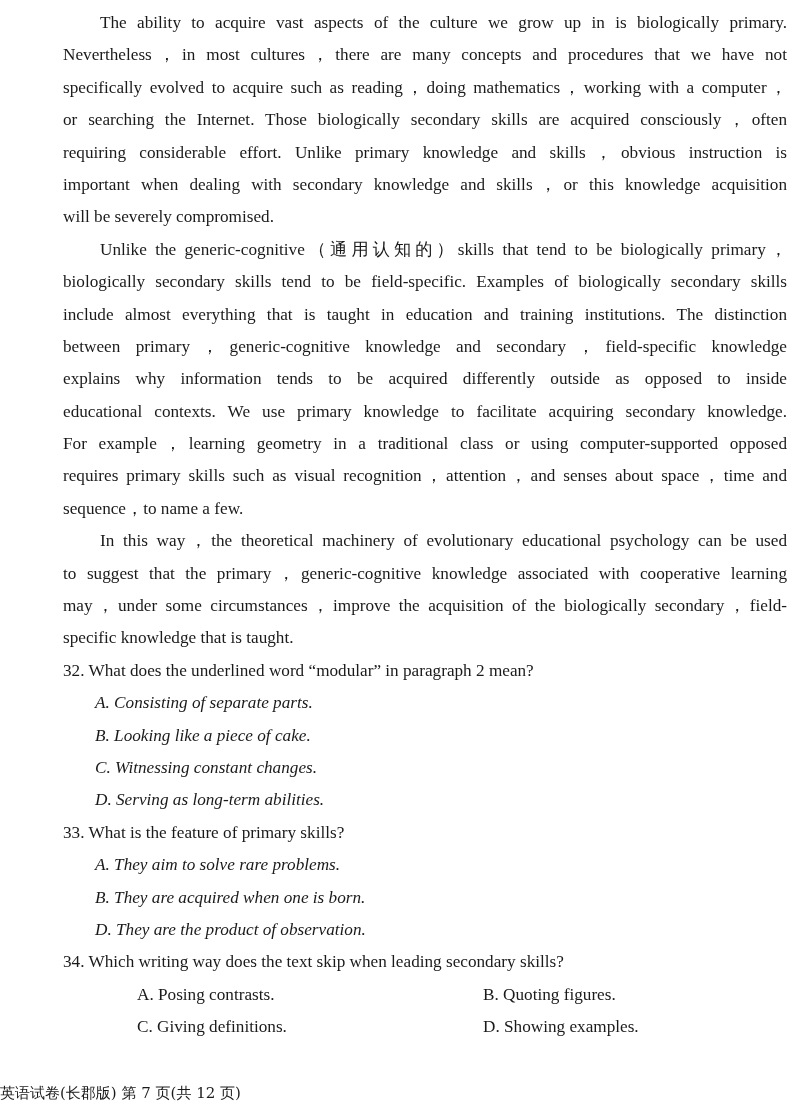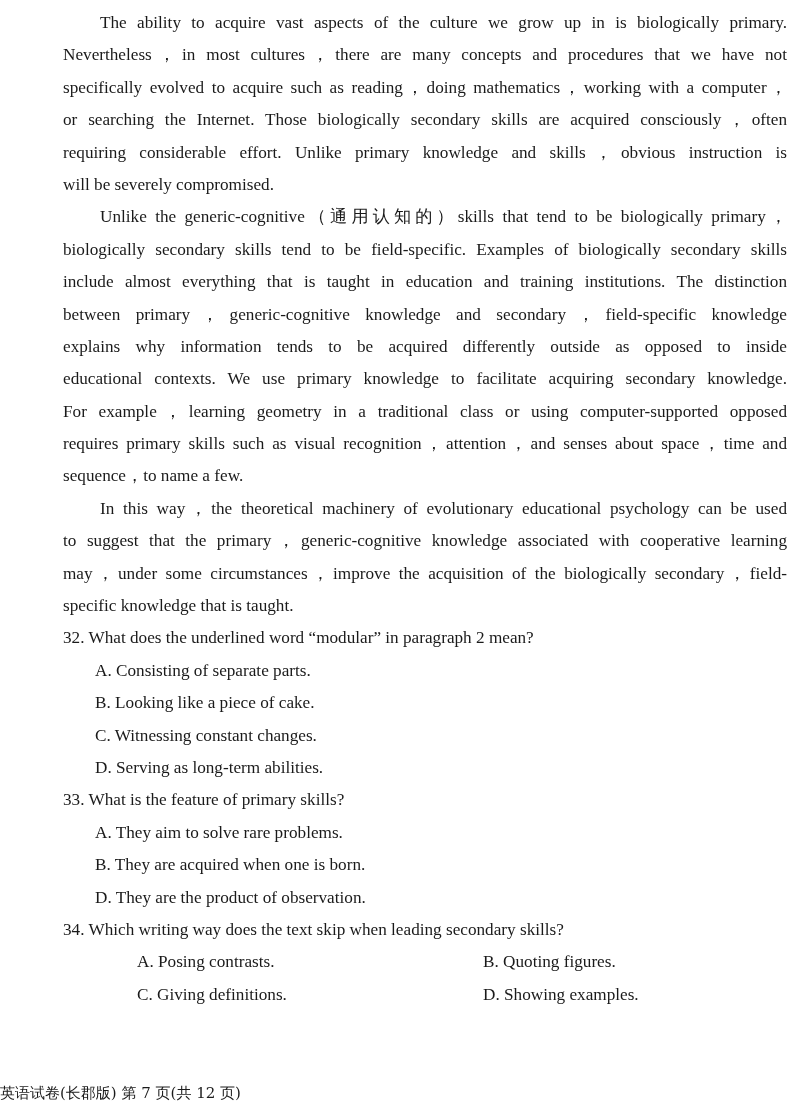--- a/index.html
+++ b/index.html
@@ -9,40 +9,41 @@
     color: #1a1a1a;
     font-size: 17.2px;
   }
   .page { position: absolute; left: 63px; top: 7px; width: 724px; }
   .line {
     height: 32.4px; line-height: 32.4px; white-space: nowrap;
   }
   .just { text-align: justify; text-align-last: justify; }
   .indent { padding-left: 37px; }
   .q { height: 32.4px; line-height: 32.4px; white-space: nowrap; }
-  .opt { height: 32.4px; line-height: 32.4px; white-space: nowrap; padding-left: 32px; }
+  .opt { height: 32.4px; line-height: 32.4px; white-space: nowrap; padding-left: 32px; font-style: italic; }
   .opt-row { display: flex; height: 32.4px; line-height: 32.4px; padding-left: 32px; }
   .opt-row .cell { width: 332px; white-space: nowrap; margin-left: 42px; }
   .footer {
     position: absolute; left: 0; width: 800px; top: 1081px;
     font-size: 15px; line-height: 24px;
     font-family: "DejaVu Serif", "Liberation Serif", serif;
   }
 </style>
 </head>
 <body>
 
 <div class="page">
 
   <div>
     <div class="line just indent">The ability to acquire vast aspects of the culture we grow up in is biologically primary.</div>
     <div class="line just">Nevertheless，in most cultures，there are many concepts and procedures that we have not</div>
     <div class="line just">specifically evolved to acquire such as reading，doing mathematics，working with a computer，</div>
     <div class="line just">or searching the Internet. Those biologically secondary skills are acquired consciously，often</div>
     <div class="line just">requiring considerable effort. Unlike primary knowledge and skills，obvious instruction is</div>
+    <div class="line just">important when dealing with secondary knowledge and skills，or this knowledge acquisition</div>
     <div class="line">will be severely compromised.</div>
   </div>
 
   <div>
     <div class="line just indent">Unlike the generic-cognitive（通用认知的）skills that tend to be biologically primary，</div>
     <div class="line just">biologically secondary skills tend to be field-specific. Examples of biologically secondary skills</div>
     <div class="line just">include almost everything that is taught in education and training institutions. The distinction</div>
     <div class="line just">between primary，generic-cognitive knowledge and secondary，field-specific knowledge</div>
     <div class="line just">explains why information tends to be acquired differently outside as opposed to inside</div>
     <div class="line just">educational contexts. We use primary knowledge to facilitate acquiring secondary knowledge.</div>

